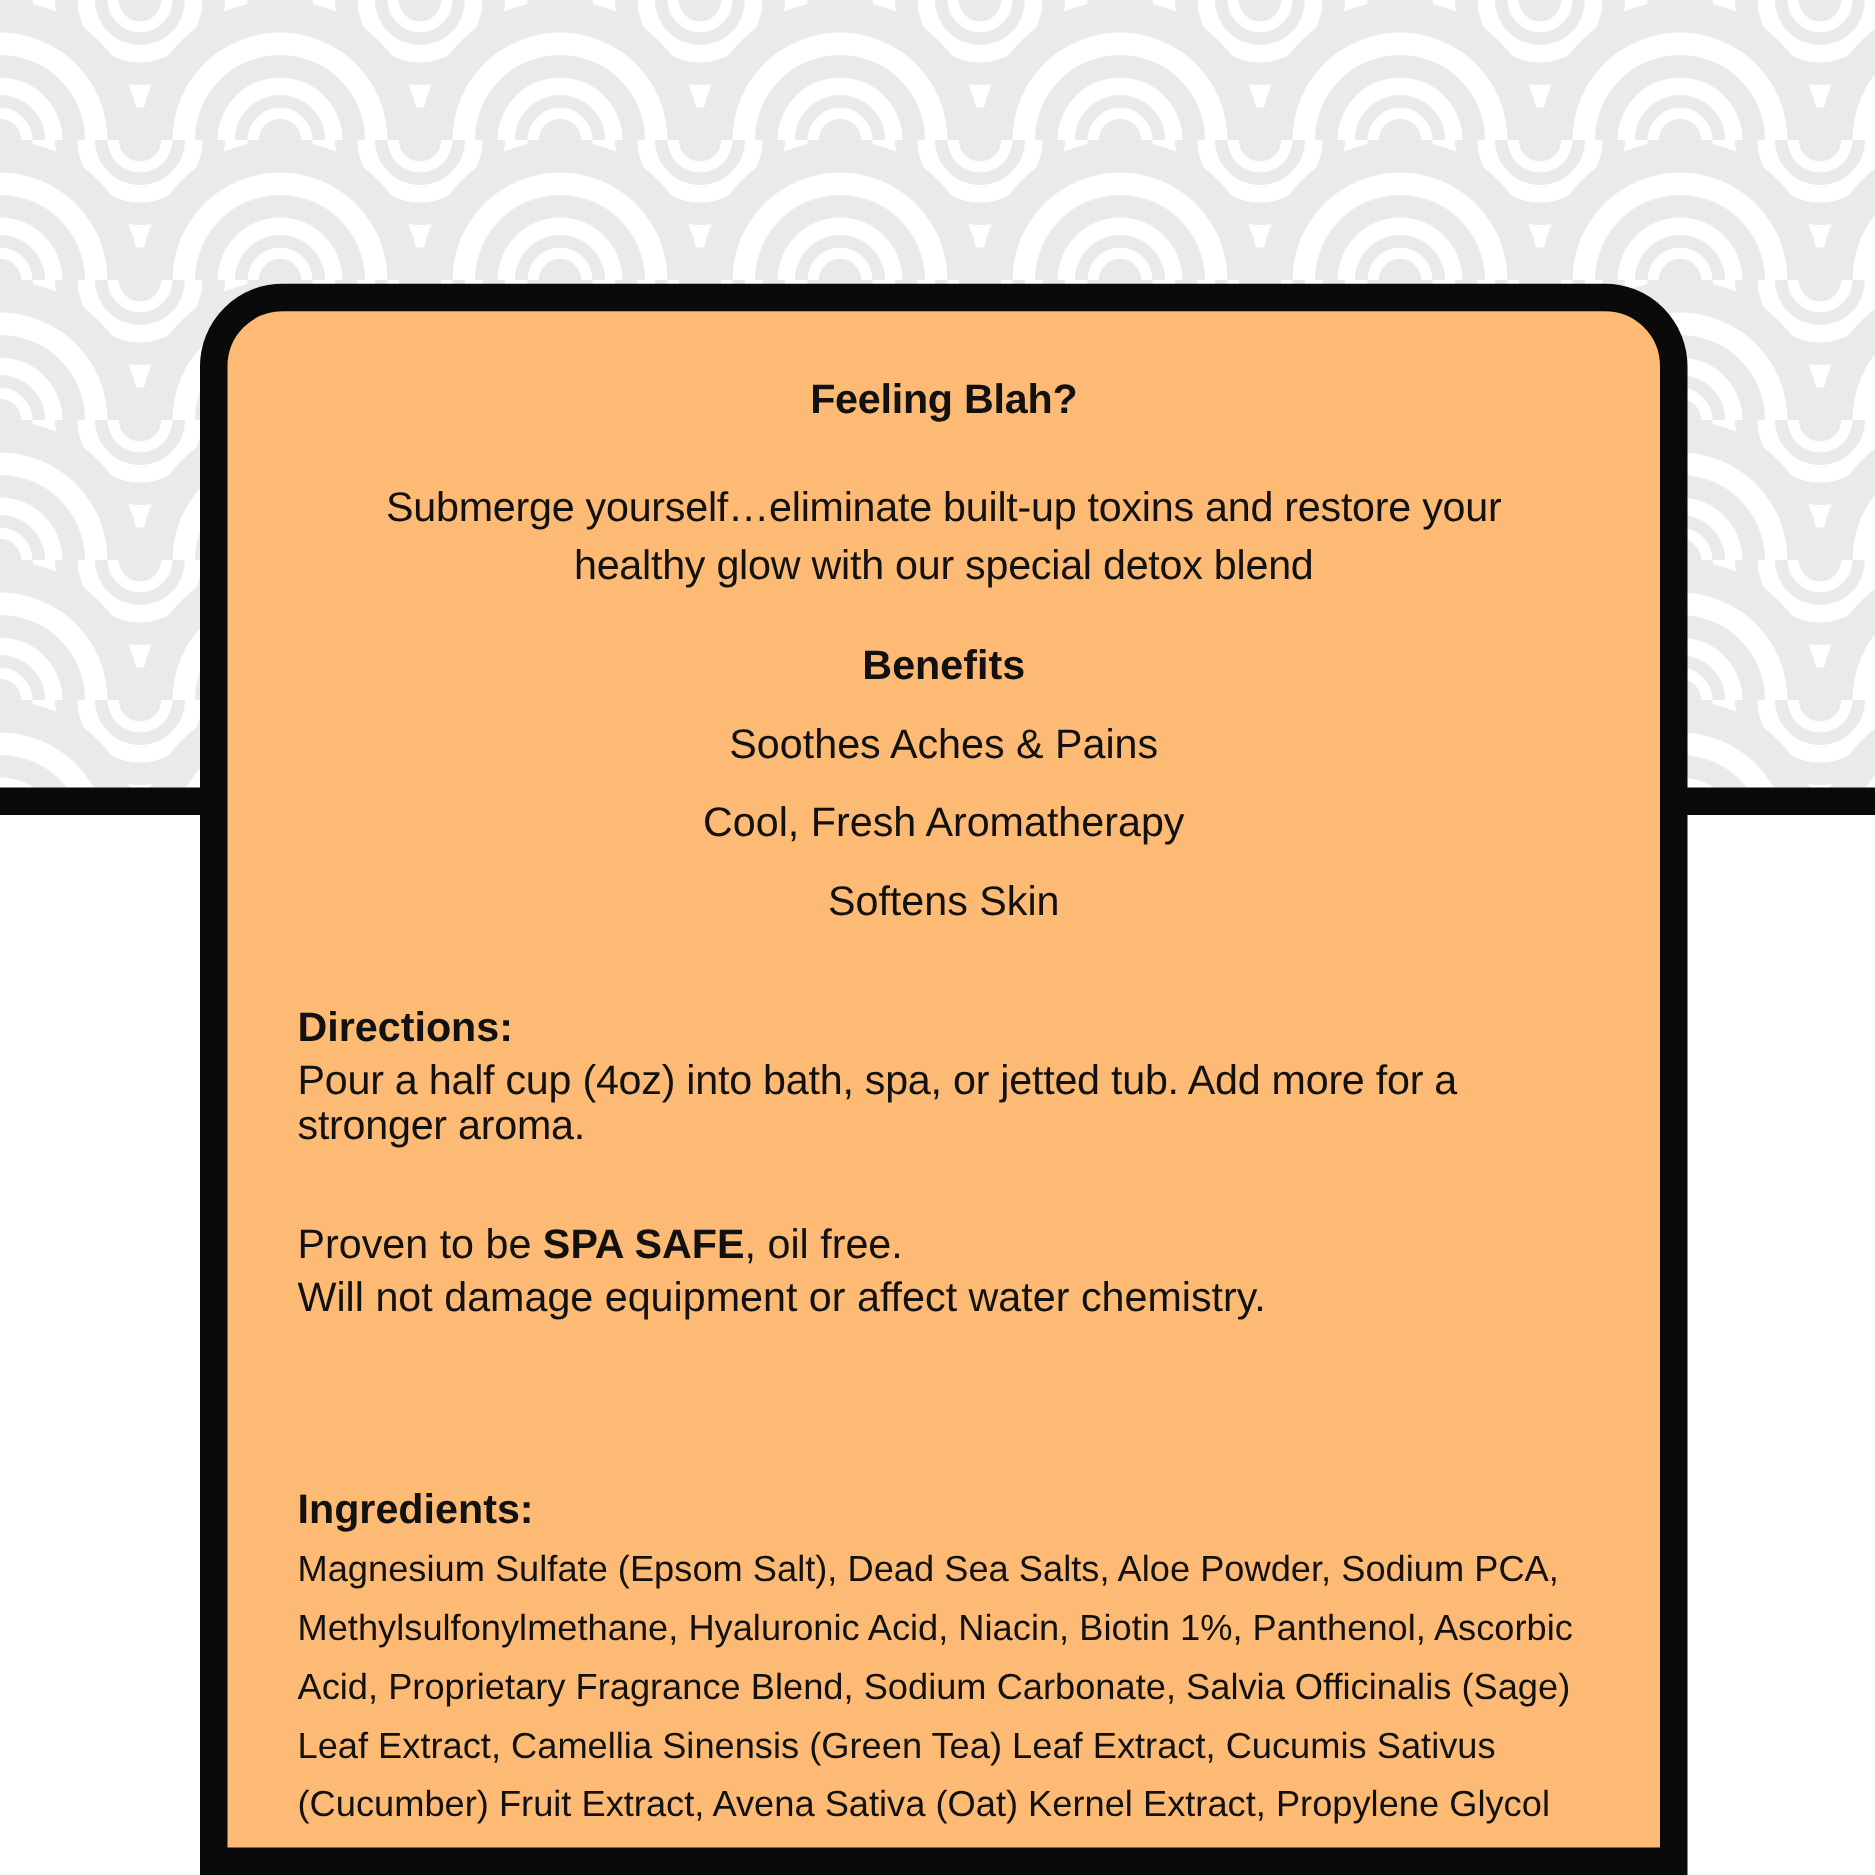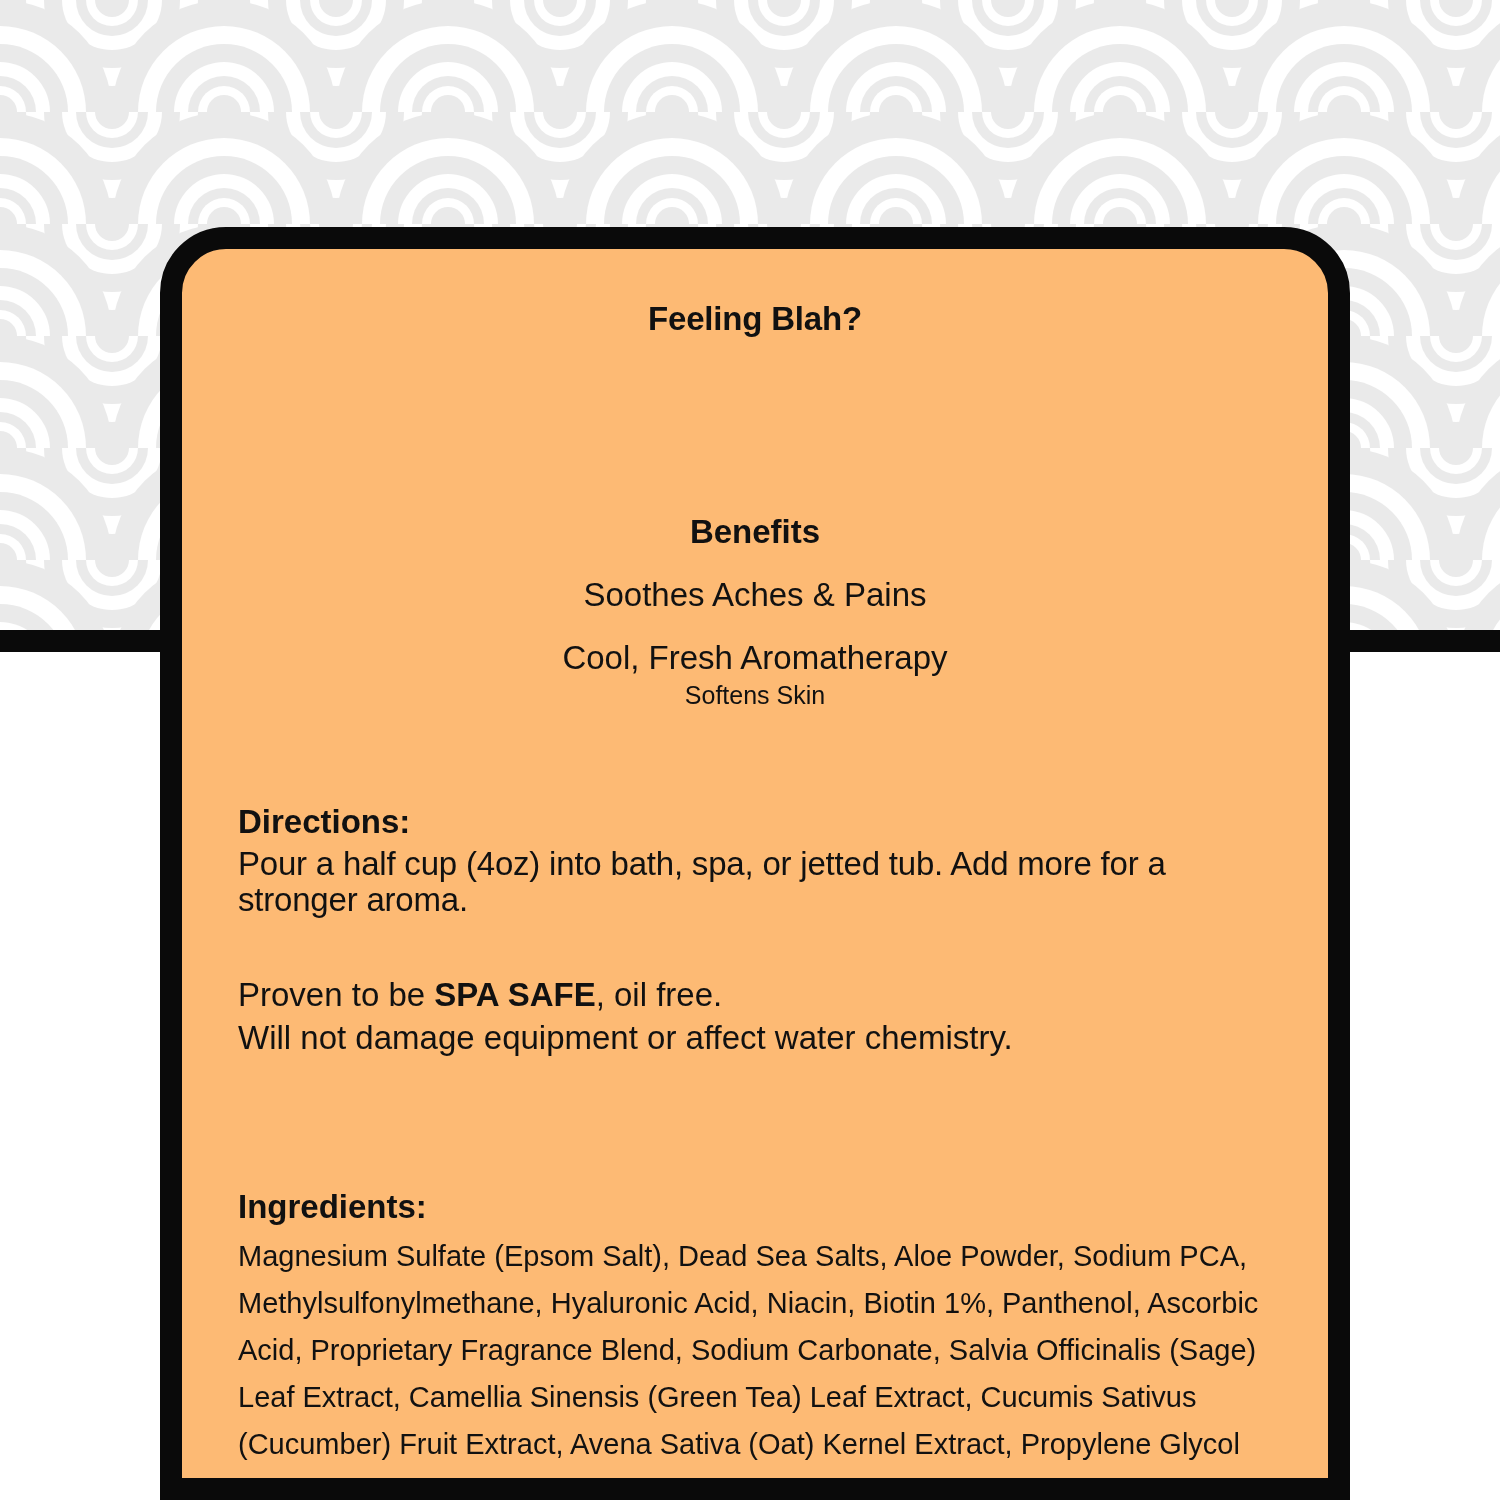--- a/index.html
+++ b/index.html
@@ -23,21 +23,21 @@
   .card .blk { position:absolute; left:0; right:0; }
   .center { text-align:center; }
   .lefty  { left:56px !important; right:44px !important; text-align:left; }
   .pre    { white-space:pre-line; }
 
   .headline        { top:51px;  font-size:33px; font-weight:700; letter-spacing:-0.2px; }
   .intro           { top:134px; font-size:33px; line-height:46px; letter-spacing:-0.2px; }
   .benefits-title  { top:264px; font-size:33px; font-weight:700; }
   .benefit-1       { top:327px; font-size:33px; }
   .benefit-2       { top:390px; font-size:33px; }
-  .benefit-3       { top:432px; font-size:25px; }
+  .benefit-3       { top:453px; font-size:33px; }
   .directions-title{ top:554px; font-size:33px; font-weight:700; }
   .directions-body { top:597px; font-size:33px; line-height:36px; letter-spacing:-0.2px; }
   .spa-line        { top:727px; font-size:33px; }
   .spa-line b      { font-weight:700; }
   .spa-line2       { top:770px; font-size:33px; }
   .warning         { top:857px; font-size:29px; font-weight:700; letter-spacing:0.2px; }
   .warning .sep    { font-weight:400; font-size:44px; vertical-align:-7px; margin:0 13px; }
   .ingredients-title{ top:939px; font-size:33px; font-weight:700; }
   .ingredients-body{ top:984px; font-size:29px; line-height:47px; letter-spacing:0; }
 </style>
@@ -81,20 +81,22 @@
     </defs>
     <rect width="1500" height="631" fill="url(#seigaiha)"></rect>
   </svg>
 
   <div class="stripe"></div>
 
   <div class="card">
 
     <div class="blk center headline">Feeling Blah?</div>
 
+    <div class="blk center intro pre">Submerge yourself…eliminate built-up toxins and restore your
+healthy glow with our special detox blend</div>
 
     <div class="blk center benefits-title">Benefits</div>
 
     <div class="blk center benefit-1">Soothes Aches &amp; Pains</div>
     <div class="blk center benefit-2">Cool, Fresh Aromatherapy</div>
     <div class="blk center benefit-3">Softens Skin</div>
 
     <div class="blk lefty directions-title">Directions:</div>
     <div class="blk lefty directions-body pre">Pour a half cup (4oz) into bath, spa, or jetted tub. Add more for a
 stronger aroma.</div>

